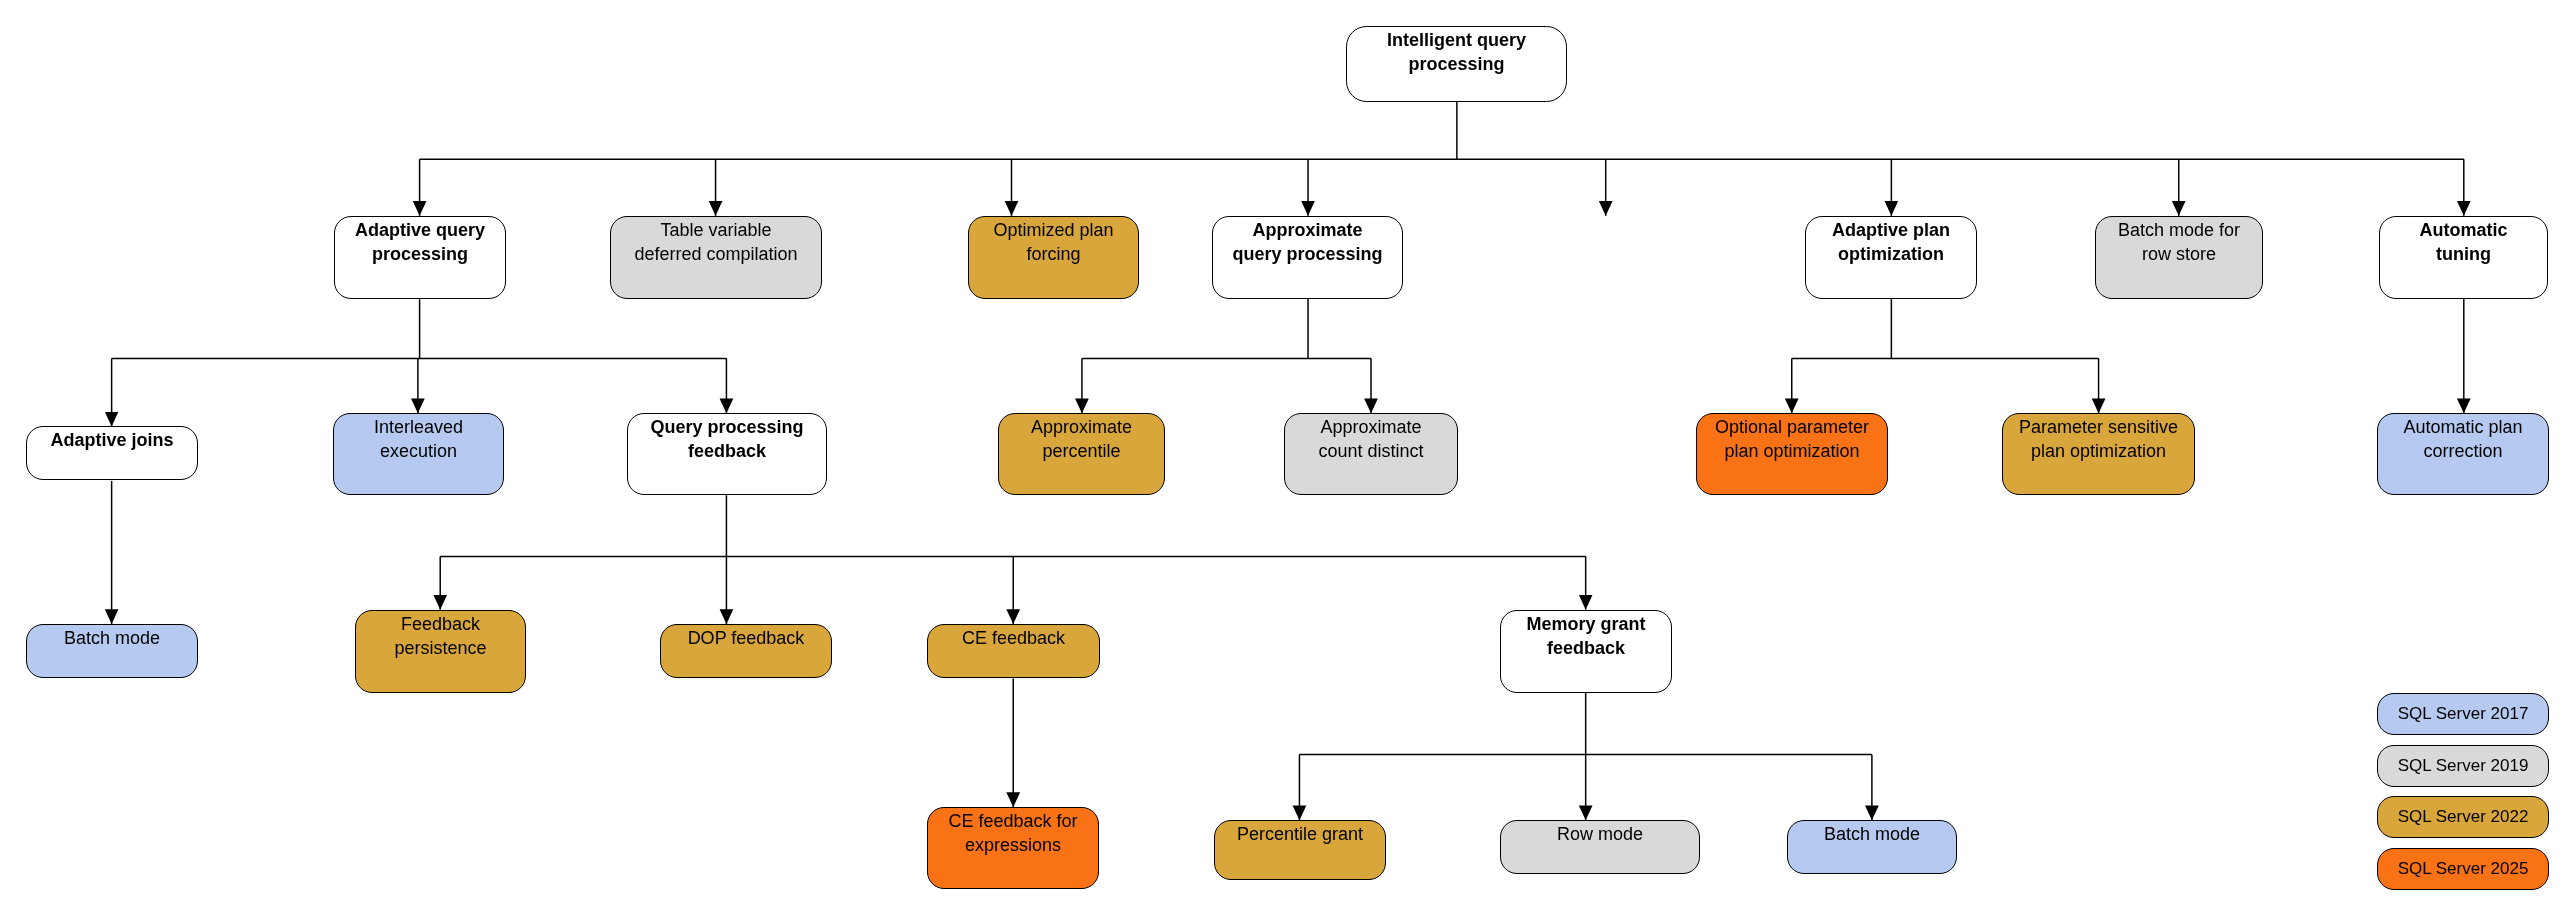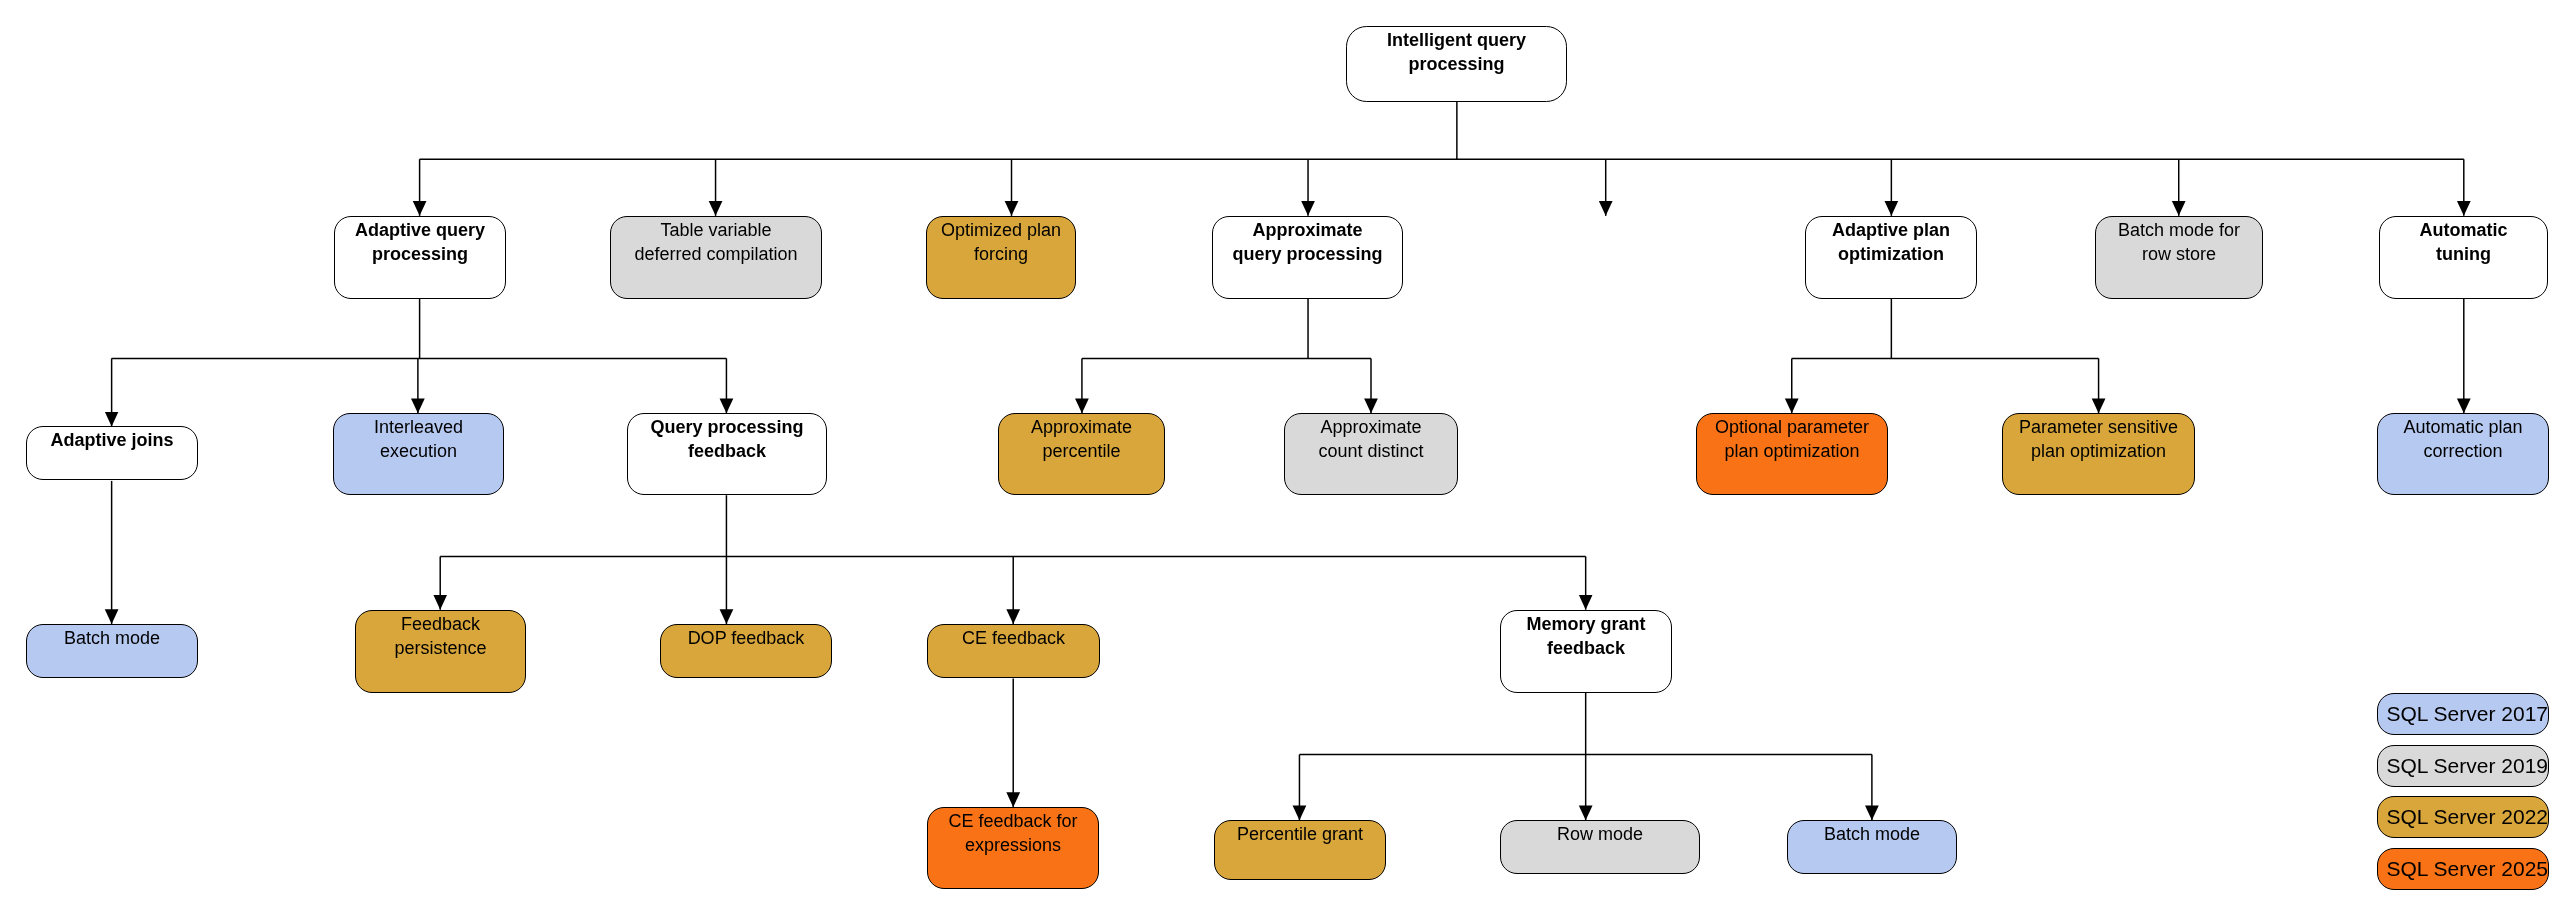--- a/index.html
+++ b/index.html
@@ -34,22 +34,22 @@
   .v2019{background:#d9d9d9;}
   .v2022{background:#d9a63c;}
   .v2025{background:#f97316;}
   .legend{position:absolute;left:2377px;top:693px;width:172px;}
   .pill{
     position:absolute;
     box-sizing:border-box;
     left:0;
     width:172px;height:42px;
     border:1.7px solid #000;border-radius:17px;
-    display:flex;align-items:center;justify-content:flex-end;
-    font-size:21px;
+    display:flex;align-items:center;justify-content:center;
+    font-size:17px;
   }
 </style>
 </head>
 <body>
 
 <div id="canvas">
 
   <svg id="wires" viewBox="0 0 4500 1600">
     <defs>
       <marker id="arrow" markerUnits="userSpaceOnUse" markerWidth="26" markerHeight="27" refX="13" refY="26" orient="0">
@@ -110,21 +110,21 @@
     </div>
 
   <div class="node bold" style="left:334px;top:216px;width:172px;height:83px">
       <span>Adaptive query
 processing</span>
     </div>
   <div class="node v2019" style="left:610px;top:216px;width:212px;height:83px">
       <span>Table variable
 deferred compilation</span>
     </div>
-  <div class="node v2022" style="left:926px;top:216px;width:150px;height:83px">
+  <div class="node v2022" style="left:968px;top:216px;width:171px;height:83px">
       <span>Optimized plan
 forcing</span>
     </div>
   <div class="node bold" style="left:1212px;top:216px;width:191px;height:83px">
       <span>Approximate
 query processing</span>
     </div>
   <div class="node bold" style="left:1805px;top:216px;width:172px;height:83px">
       <span>Adaptive plan
 optimization</span>

